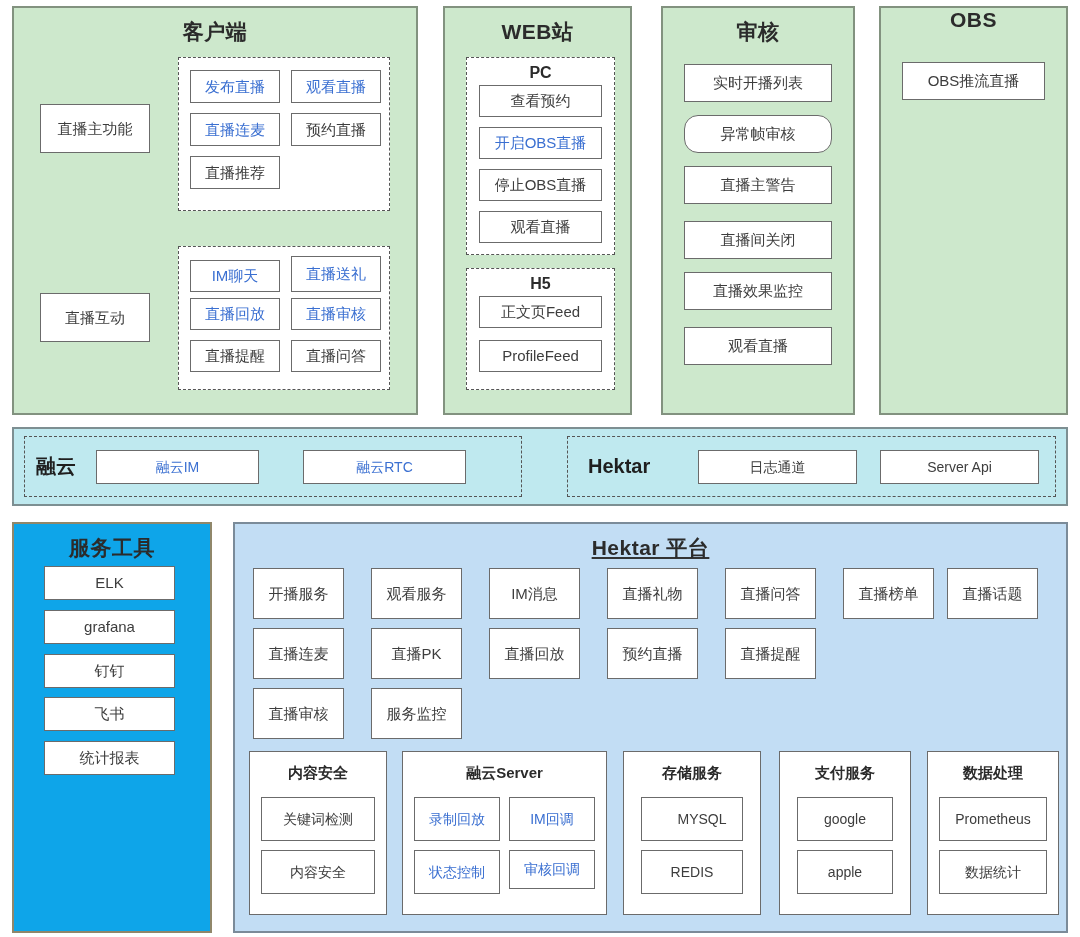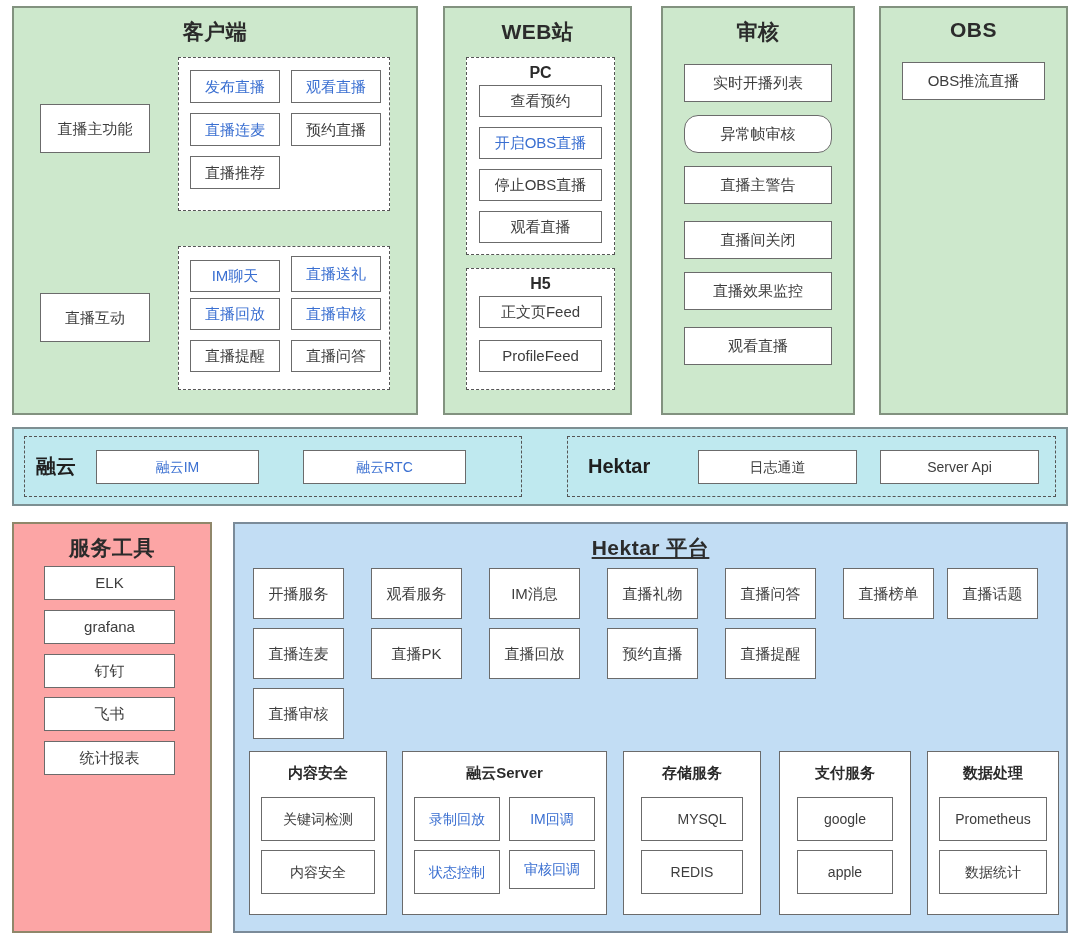--- a/index.html
+++ b/index.html
@@ -21,21 +21,21 @@
   }
 
   
   .panel {
     position: absolute;
     box-sizing: border-box;
     border: 2px solid #77867c;
   }
   .panel.green  { background: #cde8cc; border-color: #82927f; }
   .panel.cyan   { background: #bfe9ef; border-color: #7d8f92; }
-  .panel.yellow { background: #fca5a5; border-color: #90876a; }
+  .panel.yellow { background: #0ea5e9; border-color: #90876a; }
   .panel.blue   { background: #c2ddf4; border-color: #7b8b99; text-decoration: underline; }
 
   .panel-title {
     text-align: center;
     font-weight: bold;
     font-size: 21px;
     color: #2b2b2b;
     letter-spacing: 0.5px;
   }
 
@@ -146,21 +146,21 @@
     <div class="panel-title" style="margin-top:10px;">审核</div>
   </div>
   <div class="node" style="left:684px; top:64px; width:148px; height:38px;">实时开播列表</div>
   <div class="node" style="left:684px; top:115px; width:148px; height:38px;border-radius:14px;">异常帧审核</div>
   <div class="node" style="left:684px; top:166px; width:148px; height:38px;">直播主警告</div>
   <div class="node" style="left:684px; top:221px; width:148px; height:38px;">直播间关闭</div>
   <div class="node" style="left:684px; top:272px; width:148px; height:38px;">直播效果监控</div>
   <div class="node" style="left:684px; top:327px; width:148px; height:38px;">观看直播</div>
 
   <div class="panel green" style="left:879px; top:6px; width:189px; height:409px;">
-    <div class="panel-title" style="margin-top:10px;">OBS</div>
+    <div class="panel-title" style="">OBS</div>
   </div>
   <div class="node" style="left:902px; top:62px; width:143px; height:38px;">OBS推流直播</div>
 
   <div class="panel cyan" style="left:12px; top:427px; width:1056px; height:79px;"></div>
 
   <div class="dashed" style="left:24px; top:436px; width:498px; height:61px;"></div>
   <div class="band-label" style="left:36px; top:436px; height:61px;">融云</div>
   <div class="node link sm" style="left:96px; top:450px; width:163px; height:34px;">融云IM</div>
   <div class="node link sm" style="left:303px; top:450px; width:163px; height:34px;">融云RTC</div>
 
@@ -190,20 +190,21 @@
   <div class="node" style="left:843px; top:568px; width:91px; height:51px;">直播榜单</div>
   <div class="node" style="left:947px; top:568px; width:91px; height:51px;">直播话题</div>
 
   <div class="node" style="left:253px; top:628px; width:91px; height:51px;">直播连麦</div>
   <div class="node" style="left:371px; top:628px; width:91px; height:51px;">直播PK</div>
   <div class="node" style="left:489px; top:628px; width:91px; height:51px;">直播回放</div>
   <div class="node" style="left:607px; top:628px; width:91px; height:51px;">预约直播</div>
   <div class="node" style="left:725px; top:628px; width:91px; height:51px;">直播提醒</div>
 
   <div class="node" style="left:253px; top:688px; width:91px; height:51px;">直播审核</div>
+  <div class="node" style="left:371px; top:688px; width:91px; height:51px;">服务监控</div>
 
   <div class="subgroup" style="left:249px; top:751px; width:138px; height:164px;">
     <div class="subgroup-title" style="margin-top:12px;">内容安全</div>
   </div>
   <div class="node sm" style="left:261px; top:797px; width:114px; height:44px;">关键词检测</div>
   <div class="node sm" style="left:261px; top:850px; width:114px; height:44px;">内容安全</div>
 
   <div class="subgroup" style="left:402px; top:751px; width:205px; height:164px;">
     <div class="subgroup-title" style="margin-top:12px;">融云Server</div>
   </div>

